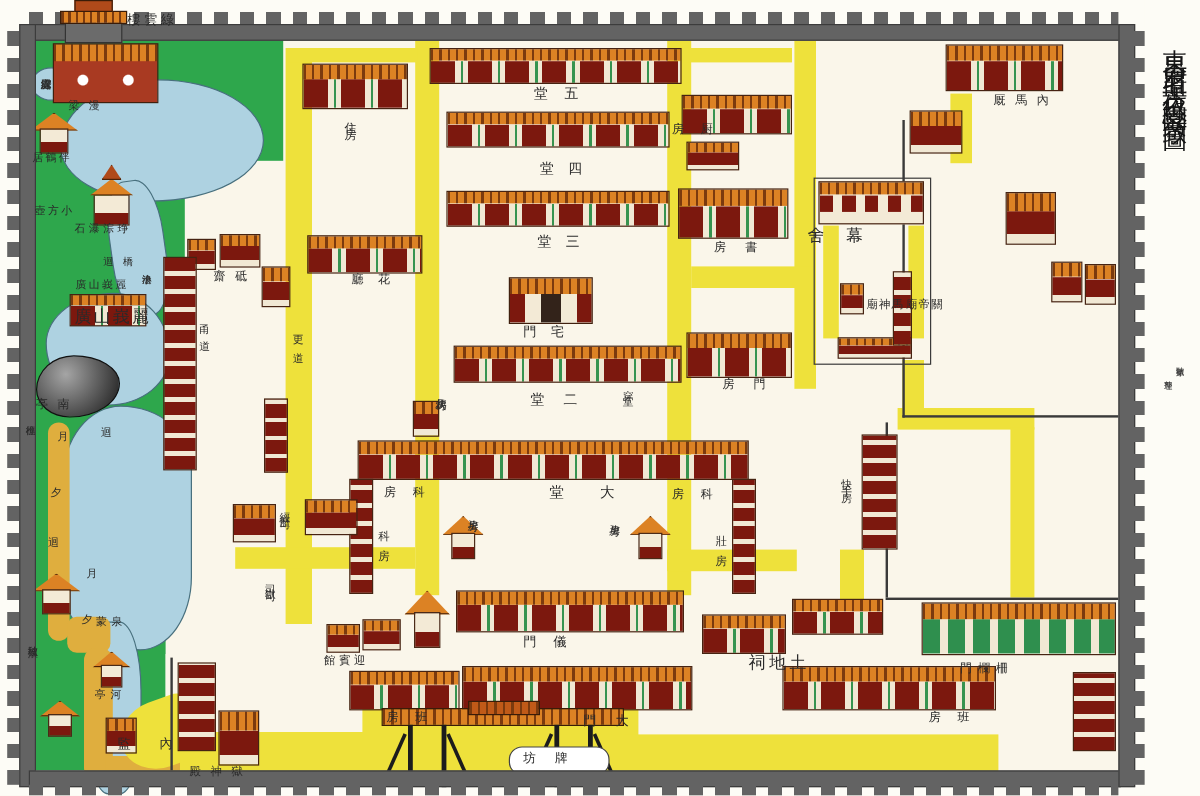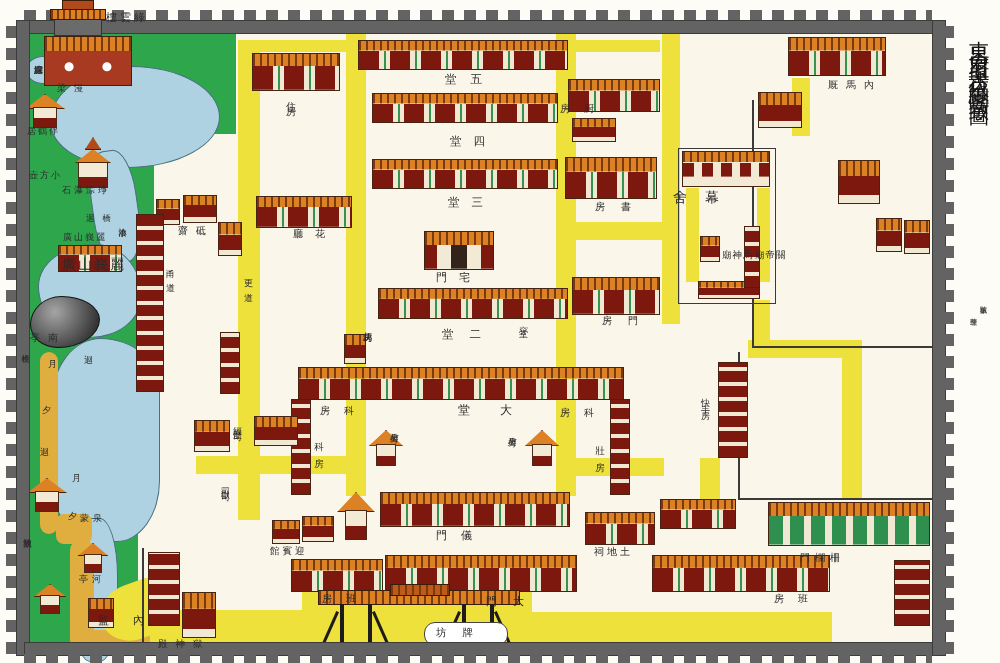--- a/index.html
+++ b/index.html
@@ -276,21 +276,21 @@
       <span class="lbl v" style="left: 594px; top: 438px; font-size: 9.5px; letter-spacing: 16px;">壯房</span>
       <span class="lbl v" style="left: 392px; top: 427px; font-size: 8.5px; transform: rotate(10deg);">皂班房</span>
       <span class="lbl v" style="left: 510px; top: 431px; font-size: 8.5px; transform: rotate(10deg);">房班皂</span>
       <span class="lbl v" style="left: 700px; top: 391px; font-size: 9px; letter-spacing: 6px;">快手房</span>
       <span class="lbl" style="left: 436px; top: 530px; font-size: 11px; letter-spacing: 14px;">門儀</span>
       <span class="lbl" style="left: 486px; top: 596px; font-size: 11px; letter-spacing: 16px;">門大</span>
       <span class="lbl" style="left: 436px; top: 627px; font-size: 10.5px; letter-spacing: 16px;">坊牌</span>
       <span class="lbl" style="left: 322px; top: 594px; font-size: 10px; letter-spacing: 14px;">房班</span>
       <span class="lbl" style="left: 774px; top: 594px; font-size: 10px; letter-spacing: 14px;">房班</span>
       <span class="lbl" style="left: 270px; top: 547px; font-size: 9.5px; letter-spacing: 3px;">館賓迎</span>
-      <span class="lbl" style="left: 594px; top: 547px; font-size: 10px; letter-spacing: 3px;">祠地土</span>
+      <span class="lbl" style="left: 624px; top: 547px; font-size: 14px; letter-spacing: 3px;">祠地土</span>
       <span class="lbl" style="left: 828px; top: 80px; font-size: 10px; letter-spacing: 8px;">厩馬內</span>
       <span class="lbl" style="left: 722px; top: 251px; font-size: 9.5px; letter-spacing: 1px;">廟神馬</span>
       <span class="lbl" style="left: 755px; top: 251px; font-size: 9.5px; letter-spacing: 1px;">廟帝關</span>
       <span class="lbl" style="left: 800px; top: 553px; font-size: 10px; letter-spacing: 5px;">門欄柵</span>
       <span class="lbl v" style="left: 232px; top: 420px; font-size: 9px; letter-spacing: 3px;">經歷司</span>
       <span class="lbl v" style="left: 220px; top: 480px; font-size: 9px; letter-spacing: 3px;">司獄司</span>
     </div>
 </div>
 
 <div id="title-panel">

